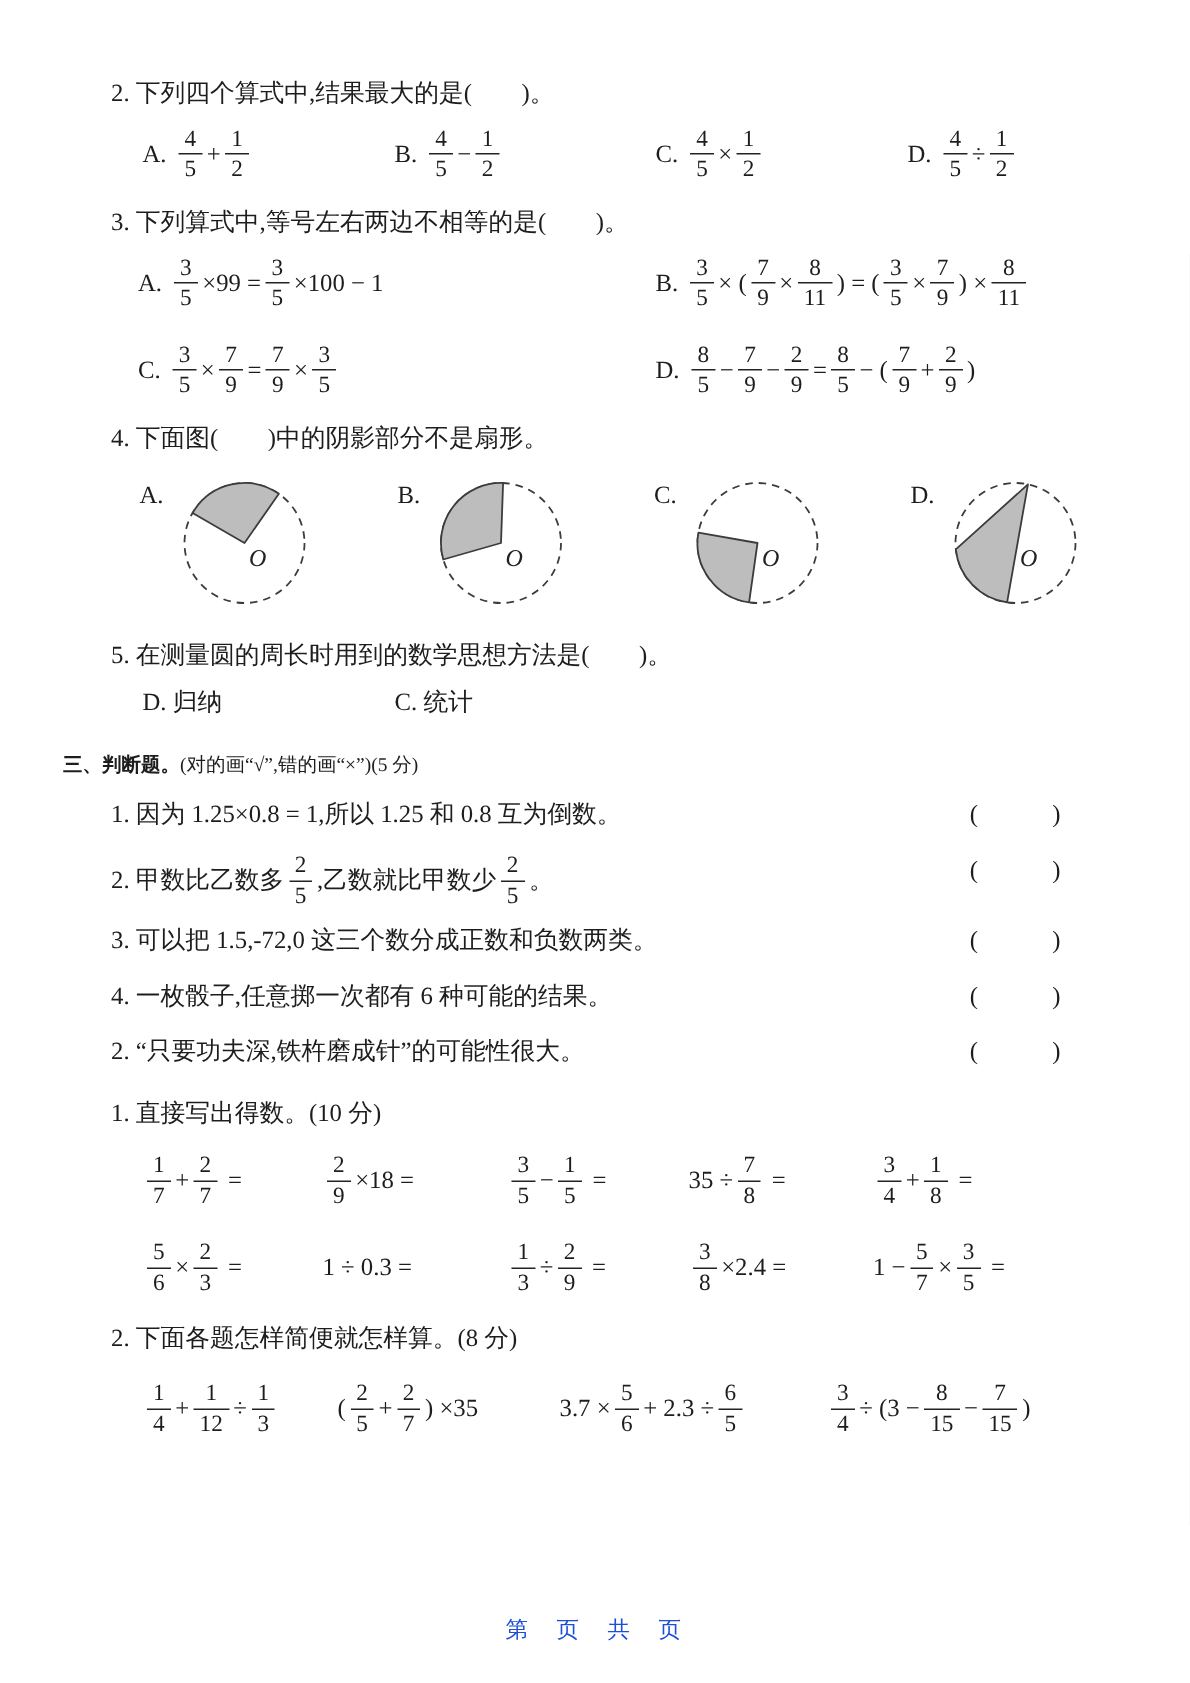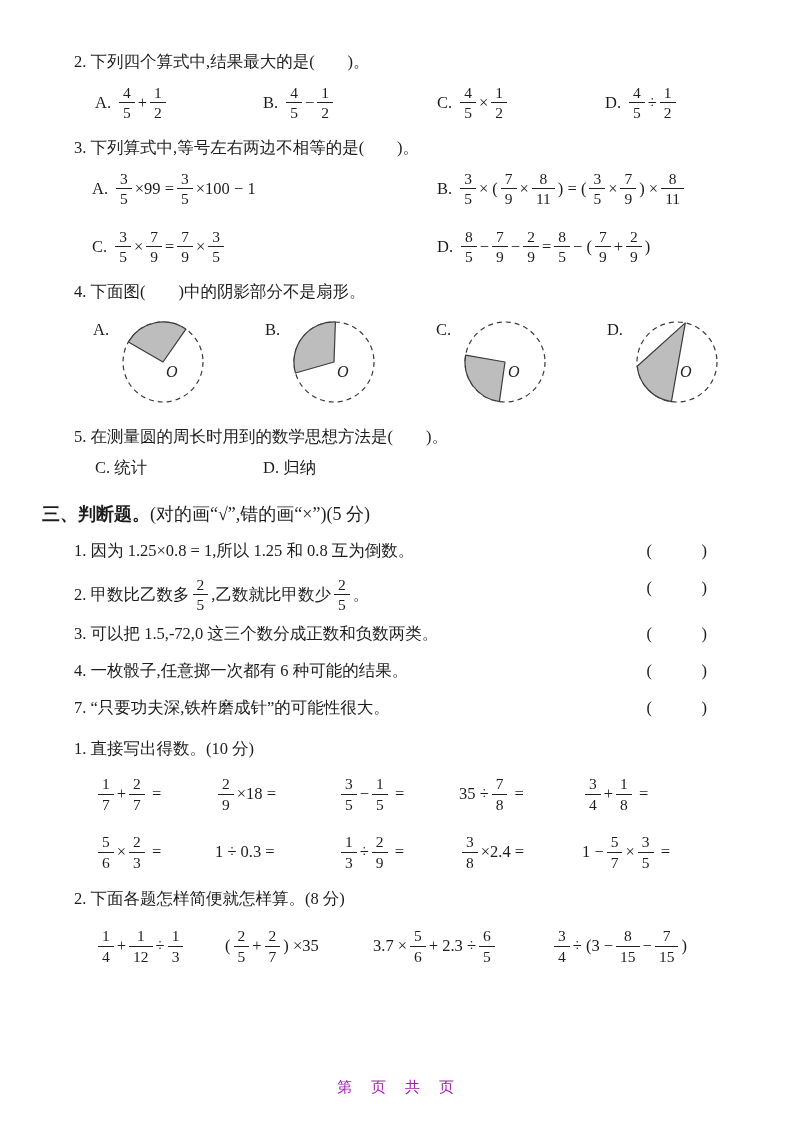--- a/index.html
+++ b/index.html
@@ -6,21 +6,21 @@
   html { background:#e8e8e8; }
   body {
     width:793px; height:1122px; margin:0 auto;
     background:#ffffff; color:#1d1d1d;
     font-family:"Liberation Serif","DejaVu Serif",serif;
     font-size:16.5px; line-height:1.45;
     display:flex; flex-direction:column;
     padding:50px 42px 24px 42px; overflow:hidden;
   }
   .stem { margin:0 0 6px 32px; }
-  .sec-heading { font-size:18px; margin:10px 0 12px 0; }
+  .sec-heading { font-size:13px; margin:10px 0 12px 0; }
   .sec-heading .bold { font-weight:bold; }
 
   
   .opt-row { display:grid; margin:2px 0 10px 53px; align-items:center; }
   .cols4 { grid-template-columns:168px 174px 168px auto; }
   .cols2 { grid-template-columns:345px auto; row-gap:12px; margin-left:50px; }
   .opt { display:inline-flex; align-items:center; min-height:46px; }
   .opt-label { margin-right:5px; white-space:pre; }
   .text-opts { margin:2px 0 10px 53px; min-height:26px; }
 
@@ -46,21 +46,21 @@
 
   
   .calc-sub-title { margin:4px 0 10px 32px; }
   .calc-grid { display:grid; grid-template-columns:120px 123px 121px 123px auto;
                margin:0 0 12px 53px; align-items:center; }
   .calc-grid .expr { min-height:46px; }
   .sub2-grid { display:grid; grid-template-columns:130px 148px 178px auto;
                margin:2px 0 0 53px; align-items:center; }
   .sub2-grid .expr { min-height:50px; }
 
-  .footer { margin-top:auto; text-align:center; font-size:15px; color:#a21caf;
+  .footer { margin-top:auto; text-align:center; font-size:15px; color:#1d4ed8;
             font-family:"Liberation Sans","DejaVu Sans",sans-serif; letter-spacing:2px; }
 </style>
 </head>
 <body>
 
 <section>
   <p class="stem">2. 下列四个算式中,结果最大的是(　　)。</p>
   <div class="opt-row cols4">
     <span class="opt">
         <span class="opt-label">A.</span>
@@ -269,22 +269,22 @@
             <path d="M 56.3,12.9 L 8.2,56.2 A 40 40 0 0 0 42.4,91.6 Z" fill="#bdbdbd" stroke="#3c3c3c" stroke-width="1.2" stroke-linejoin="round"></path>
             <text x="51" y="67" class="o-label">O</text>
           </svg></span>
       </figure>
   </div>
 </section>
 
 <section>
   <p class="stem">5. 在测量圆的周长时用到的数学思想方法是(　　)。</p>
   <div class="opt-row cols4 text-opts">
+    <span class="opt" style="min-height:26px">D. 归纳</span>
     <span class="opt" style="min-height:26px">C. 统计</span>
-    <span class="opt" style="min-height:26px">D. 归纳</span>
   </div>
 </section>
 
 <section>
   <div class="sec-heading"><span class="bold">三、判断题。</span><span>(对的画“√”,错的画“×”)(5 分)</span></div>
   <div class="judge-item">
       <span class="j-text expr">
         <span class="op">1. 因为 1.25×0.8 = 1,所以 1.25 和 0.8 互为倒数。</span>
       </span>
       <span class="j-bracket">(　　　)</span>
@@ -312,21 +312,21 @@
       <span class="j-bracket">(　　　)</span>
     </div>
   <div class="judge-item">
       <span class="j-text expr">
         <span class="op">4. 一枚骰子,任意掷一次都有 6 种可能的结果。</span>
       </span>
       <span class="j-bracket">(　　　)</span>
     </div>
   <div class="judge-item">
       <span class="j-text expr">
-        <span class="op">7. “只要功夫深,铁杵磨成针”的可能性很大。</span>
+        <span class="op">2. “只要功夫深,铁杵磨成针”的可能性很大。</span>
       </span>
       <span class="j-bracket">(　　　)</span>
     </div>
 </section>
 
 <section>
 
   <p class="calc-sub-title">1. 直接写出得数。(10 分)</p>
   <div class="calc-grid">
     <span class="expr">

